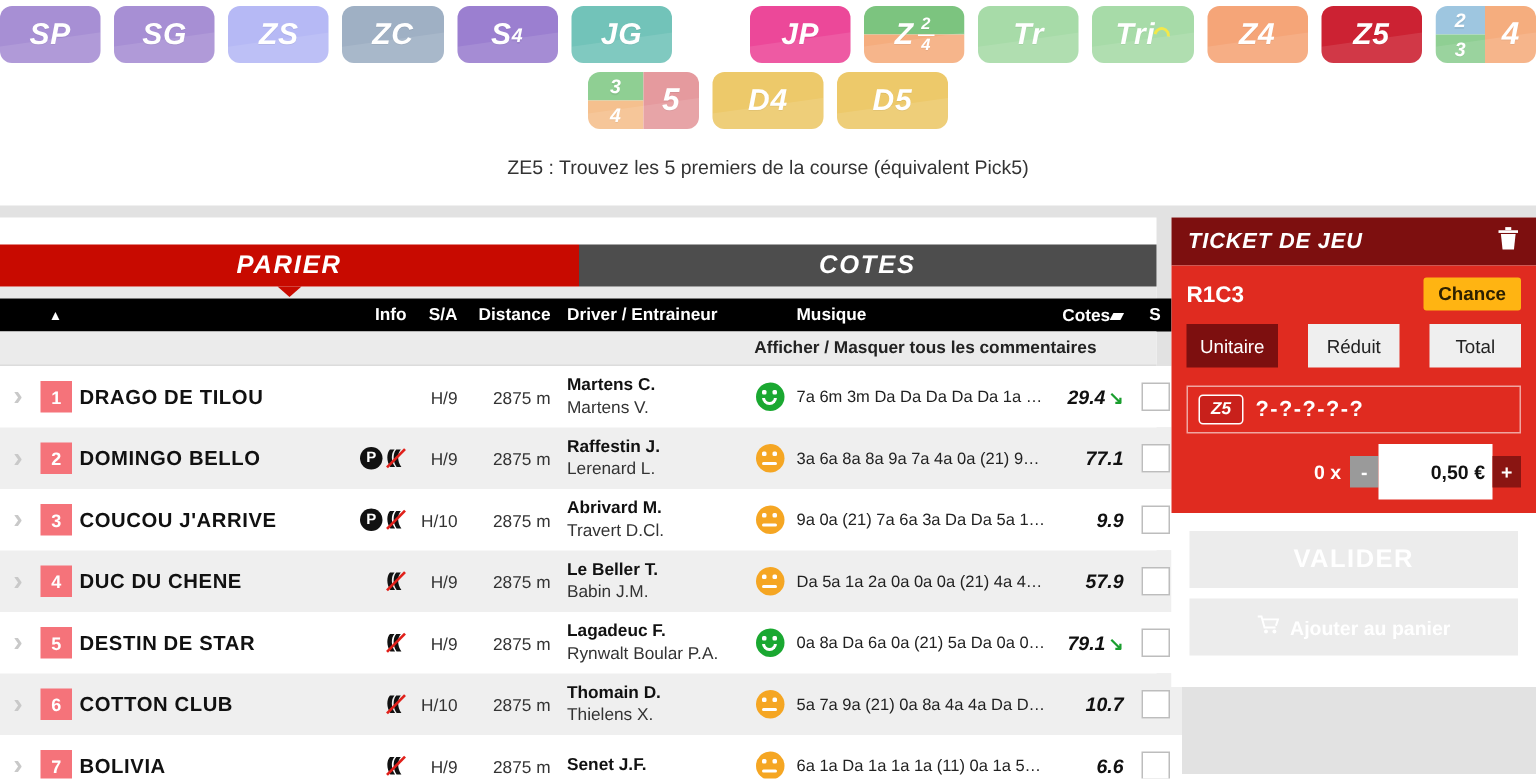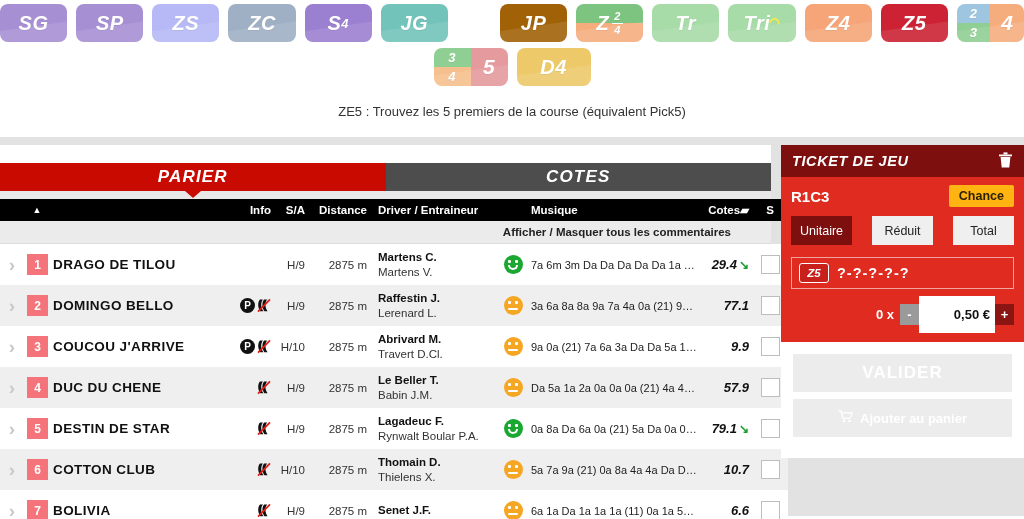--- a/index.html
+++ b/index.html
@@ -239,39 +239,39 @@
   }
   #validate-btn { font-size:17px; letter-spacing:1px; }
   #cart-btn { font-size:13px; gap:7px; }
 </style>
 </head>
 <body>
 
 <div id="badges-area">
   <div class="badge-row">
       <div class="badge" style="background: rgb(167, 143, 212);">
+        <span>SP</span>
+      </div>
+      <div class="badge" style="background: rgb(167, 143, 212);">
         <span>SG</span>
-      </div>
-      <div class="badge" style="background: rgb(167, 143, 212);">
-        <span>SP</span>
       </div>
       <div class="badge" style="background: rgb(182, 185, 245);">
         <span>ZS</span>
       </div>
       <div class="badge" style="background: rgb(159, 176, 196);">
         <span>ZC</span>
       </div>
       <div class="badge" style="background: rgb(155, 127, 208);">
         <span>S</span>
         <span class="sup">4</span>
       </div>
       <div class="badge" style="background: rgb(114, 195, 185);">
         <span>JG</span>
       </div>
-      <div class="badge" style="background: #a16207; margin-left: 43px;">
+      <div class="badge" style="background: #ec4899; margin-left: 43px;">
         <span>JP</span>
       </div>
       <div class="badge vsplit">
         <div class="vtop" style="background: rgb(124, 196, 127);"></div>
         <div class="vbot" style="background: rgb(245, 173, 126);"></div>
         <div class="vlabel">
           <span>Z</span>
           <span class="frac">
             <span class="num">2</span>
             <span class="den">4</span>
@@ -302,20 +302,23 @@
   <div class="badge-row">
       <div class="badge split">
         <div class="half-stack">
           <div style="background: rgb(143, 207, 147);">3</div>
           <div style="background: rgb(245, 192, 142);">4</div>
         </div>
         <div class="half-solid" style="background: rgb(229, 154, 158);">5</div>
       </div>
       <div class="badge" style="background: rgb(237, 201, 106);">
         <span>D4</span>
+      </div>
+      <div class="badge" style="background: rgb(237, 201, 106);">
+        <span>D5</span>
       </div>
     </div>
 </div>
 
 <div id="subtitle">ZE5 : Trouvez les 5 premiers de la course (équivalent Pick5)</div>
 
 <div id="page-body">
 
   <div id="left-col">
 

